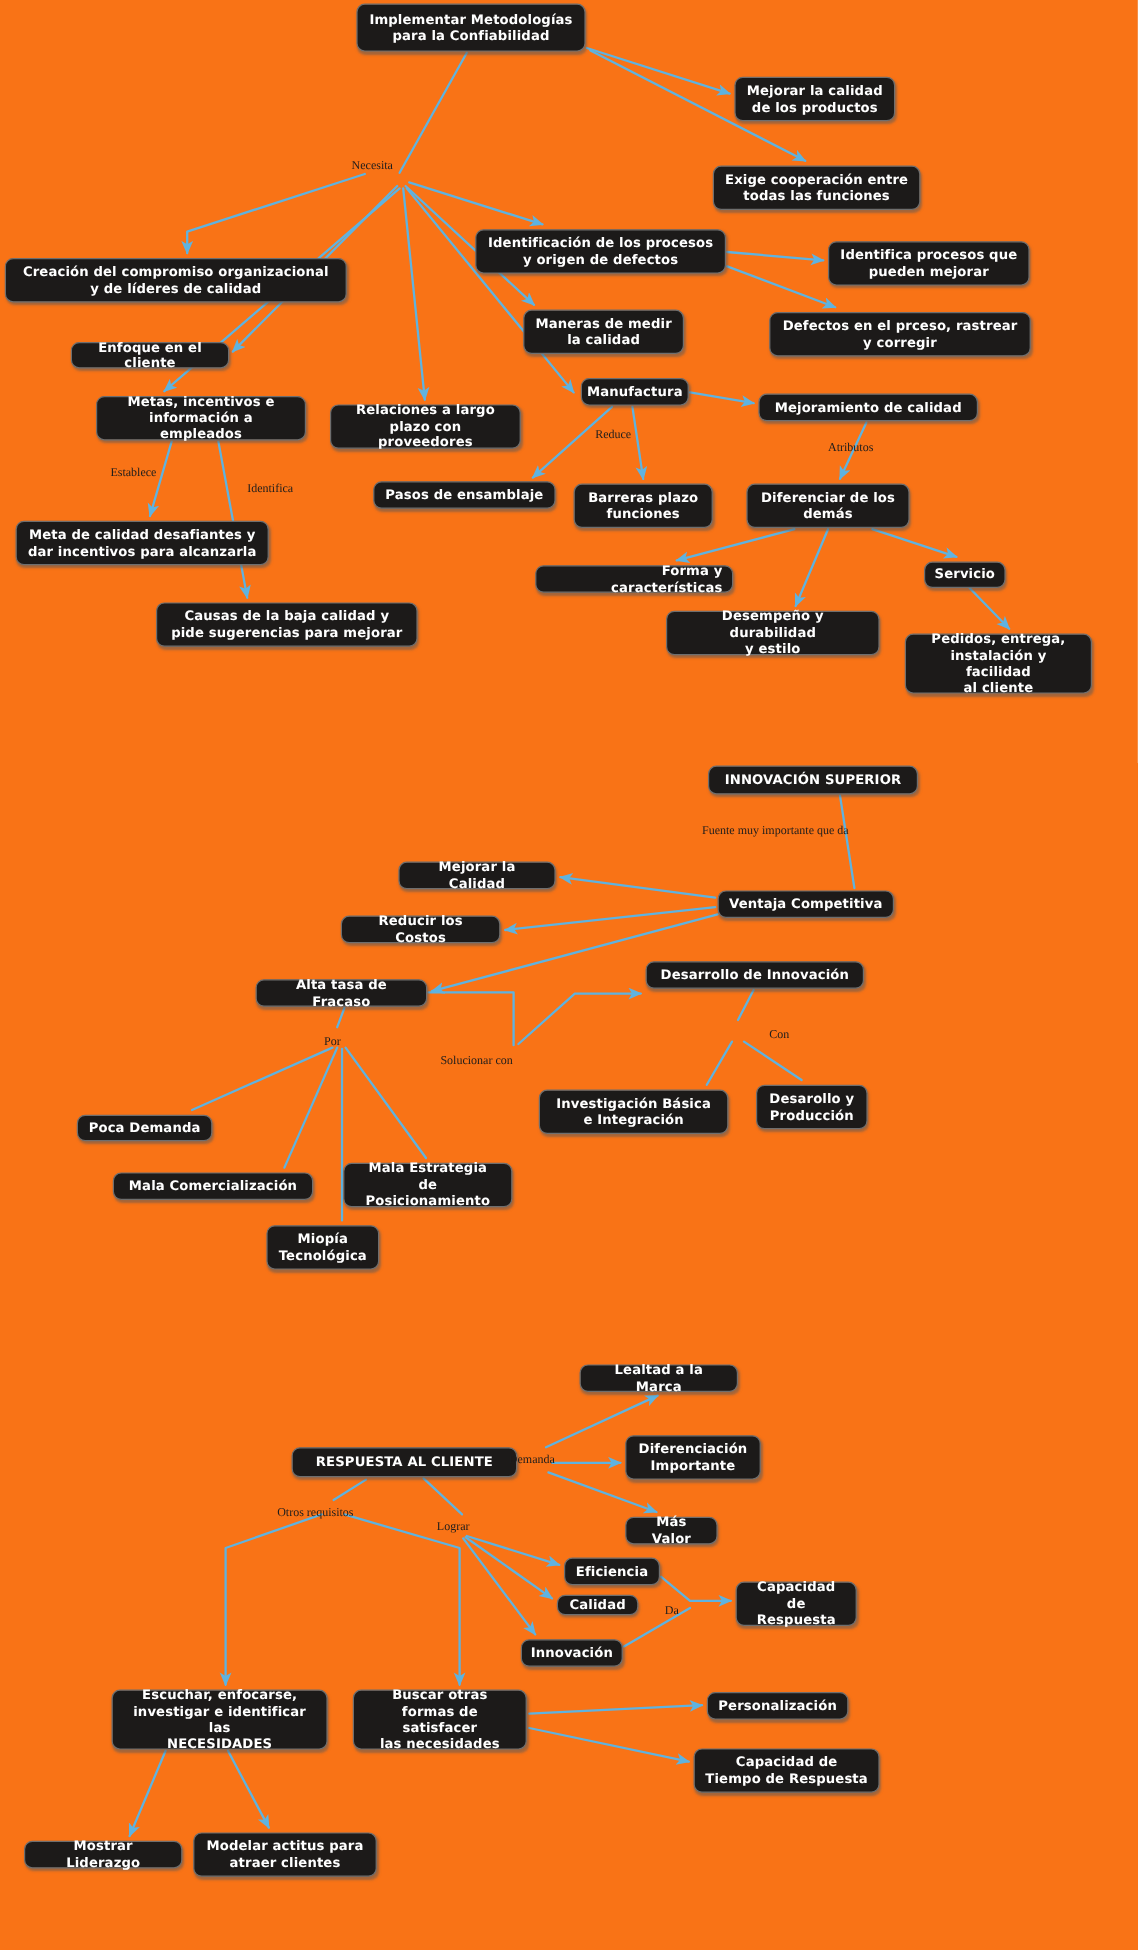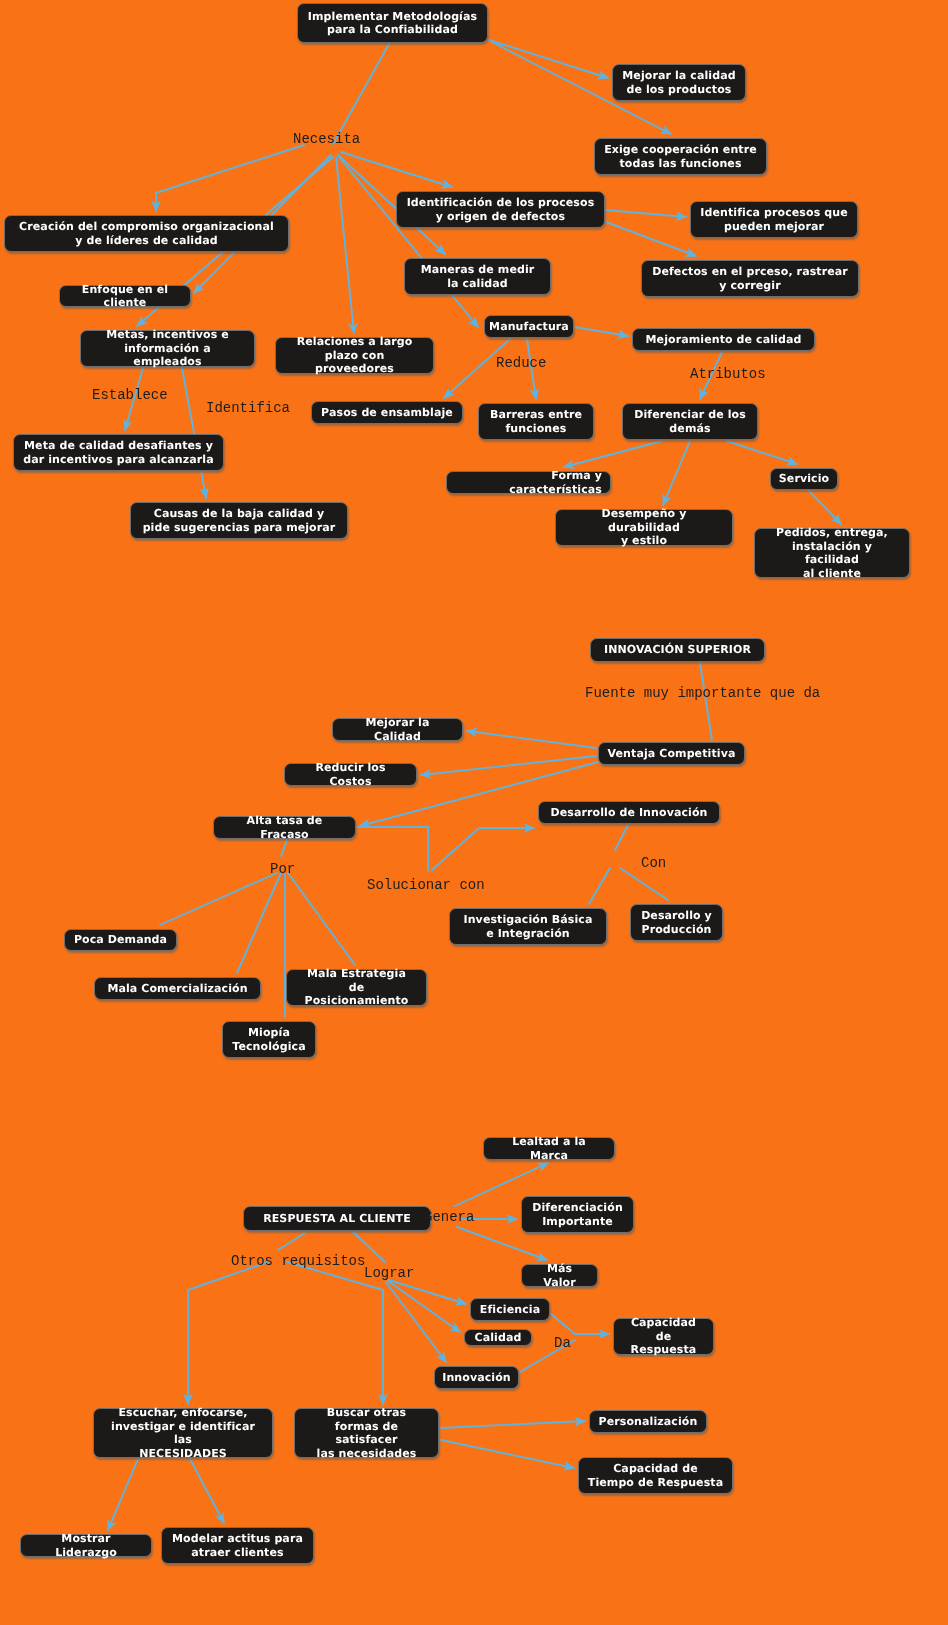--- a/index.html
+++ b/index.html
@@ -38,22 +38,22 @@
     align-items:center;
     justify-content:center;
     padding:3px 8px;
     box-shadow:1px 2px 2px rgba(90,90,90,0.55);
     letter-spacing:0.1px;
     white-space:pre-line;
     text-rendering:geometricPrecision;
   }
   .lbl{
     position:absolute;
-    font-family:Liberation Mono, monospace;
-    font-size:14px;
+    font-family:Liberation Serif, serif;
+    font-size:10px;
     font-weight:normal;
     color:#1d1d1d;
     background:transparent;
     white-space:nowrap;
     line-height:12px;
   }
 </style>
 </head>
 <body>
 
@@ -127,37 +127,37 @@
       <div class="node" style="left: 612px; top: 64px; width: 134px; height: 37px;">Mejorar la calidad
 de los productos</div>
       <div class="node" style="left: 594px; top: 138px; width: 173px; height: 37px;">Exige cooperación entre
 todas las funciones</div>
       <div class="node" style="left: 4px; top: 215px; width: 285px; height: 37px;">Creación del compromiso organizacional
 y de líderes de calidad</div>
       <div class="node" style="left: 396px; top: 191px; width: 209px; height: 37px;">Identificación de los procesos
 y origen de defectos</div>
       <div class="node" style="left: 690px; top: 201px; width: 168px; height: 37px;">Identifica procesos que
 pueden mejorar</div>
-      <div class="node" style="left: 404px; top: 258px; width: 147px; height: 37px;">Maneras de medir
+      <div class="node" style="left: 436px; top: 258px; width: 134px; height: 37px;">Maneras de medir
 la calidad</div>
       <div class="node" style="left: 641px; top: 260px; width: 218px; height: 37px;">Defectos en el prceso, rastrear
 y corregir</div>
       <div class="node" style="left: 59px; top: 285px; width: 132px; height: 22px;">Enfoque en el cliente</div>
       <div class="node" style="left: 80px; top: 330px; width: 175px; height: 37px;">Metas, incentivos e
 información a empleados</div>
       <div class="node" style="left: 275px; top: 337px; width: 159px; height: 37px;">Relaciones a largo
 plazo con proveedores</div>
       <div class="node" style="left: 484px; top: 315px; width: 90px; height: 23px;">Manufactura</div>
       <div class="node" style="left: 632px; top: 328px; width: 183px; height: 23px;">Mejoramiento de calidad</div>
       <div class="node" style="left: 13px; top: 434px; width: 211px; height: 37px;">Meta de calidad desafiantes y
 dar incentivos para alcanzarla</div>
       <div class="node" style="left: 130px; top: 502px; width: 218px; height: 37px;">Causas de la baja calidad y
 pide sugerencias para mejorar</div>
       <div class="node" style="left: 311px; top: 401px; width: 152px; height: 23px;">Pasos de ensamblaje</div>
-      <div class="node" style="left: 478px; top: 403px; width: 116px; height: 37px;">Barreras entre
+      <div class="node" style="left: 478px; top: 403px; width: 116px; height: 37px;">Barreras plazo
 funciones</div>
       <div class="node" style="left: 622px; top: 403px; width: 136px; height: 37px;">Diferenciar de los
 demás</div>
       <div class="node" style="left: 446px; top: 471px; width: 165px; height: 23px; text-align: right;">Forma y características</div>
       <div class="node" style="left: 555px; top: 509px; width: 178px; height: 37px;">Desempeño y durabilidad
 y estilo</div>
       <div class="node" style="left: 770px; top: 468px; width: 68px; height: 22px;">Servicio</div>
       <div class="node" style="left: 754px; top: 528px; width: 156px; height: 50px;">Pedidos, entrega,
 instalación y facilidad
 al cliente</div>
@@ -203,19 +203,19 @@
   <div id="label-layer">
       <div class="lbl" style="left: 293px; top: 133px;">Necesita</div>
       <div class="lbl" style="left: 92px; top: 389px;">Establece</div>
       <div class="lbl" style="left: 206px; top: 402px;">Identifica</div>
       <div class="lbl" style="left: 496px; top: 357px;">Reduce</div>
       <div class="lbl" style="left: 690px; top: 368px;">Atributos</div>
       <div class="lbl" style="left: 585px; top: 687px;">Fuente muy importante que da</div>
       <div class="lbl" style="left: 270px; top: 863px;">Por</div>
       <div class="lbl" style="left: 367px; top: 879px;">Solucionar con</div>
       <div class="lbl" style="left: 601px; top: 857px; margin-left: 40px;">Con</div>
-      <div class="lbl" style="left: 424px; top: 1211px;">Genera</div>
+      <div class="lbl" style="left: 424px; top: 1211px;">Demanda</div>
       <div class="lbl" style="left: 231px; top: 1255px;">Otros requisitos</div>
       <div class="lbl" style="left: 364px; top: 1267px;">Lograr</div>
       <div class="lbl" style="left: 554px; top: 1337px;">Da</div>
     </div>
 
 </div>
 
 </body></html>

